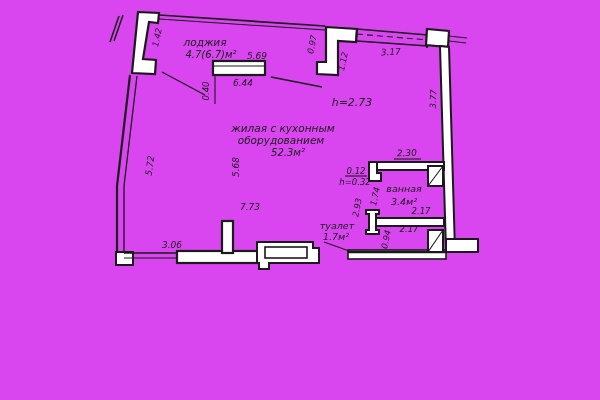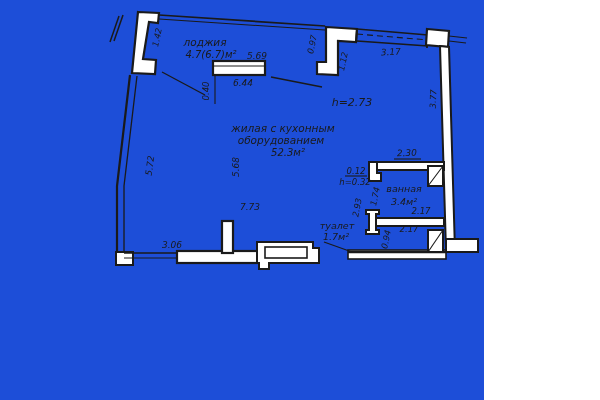--- a/index.html
+++ b/index.html
@@ -1,16 +1,16 @@
 <!DOCTYPE html>
 <html><head>
 <meta charset="utf-8">
 <style>
   html,body{margin:0;padding:0;background:#ffffff;width:600px;height:400px;overflow:hidden;}
-  .plan-wrap{position:relative;width:484px;height:400px;background:#1d4ed8;}
+  .plan-wrap{position:relative;width:600px;height:400px;background:#d946ef;}
   svg{position:absolute;left:0;top:0;}
   text{
     font-family:"DejaVu Sans",sans-serif;
     font-style:italic;
     fill:#1a1a1a;
   }
   .dim{font-size:9px;}
   .dim-sm{font-size:8.5px;}
   .room{font-size:10.5px;}
   .area{font-size:10px;}

